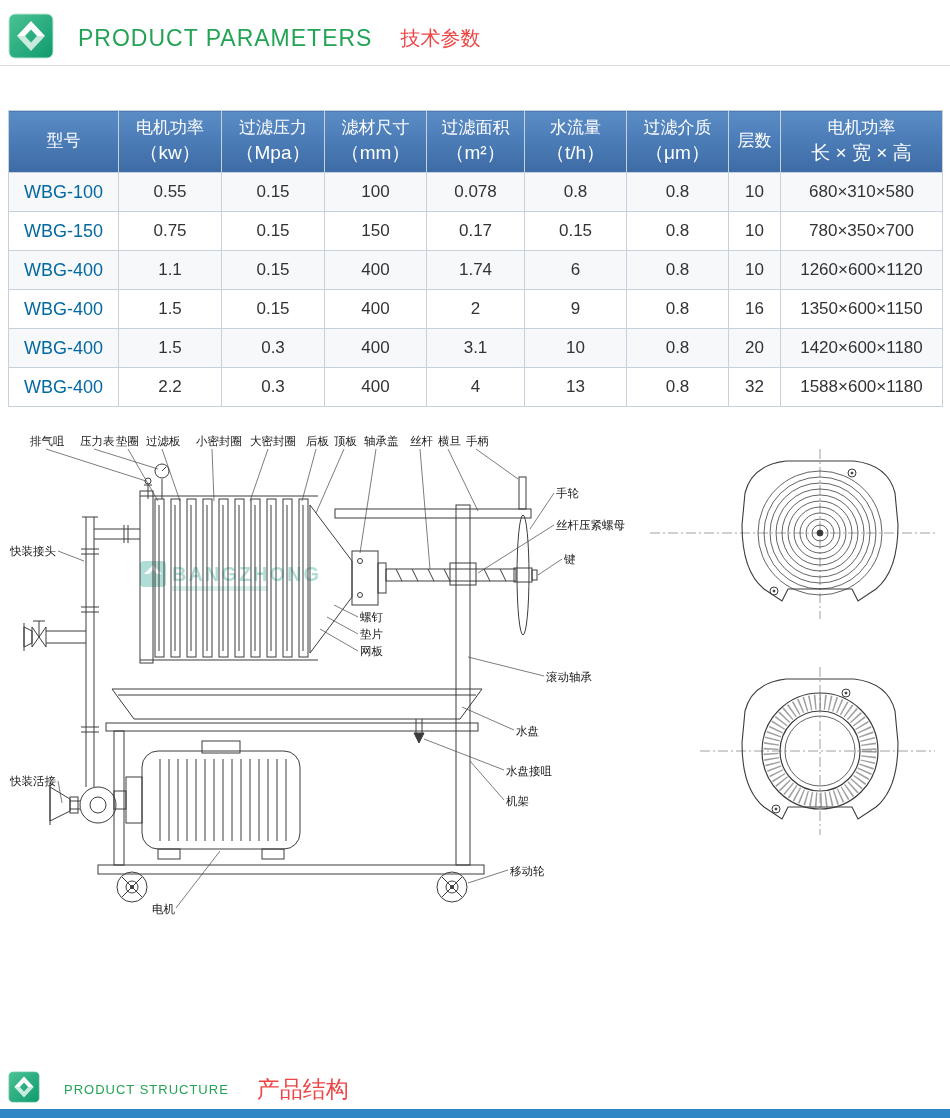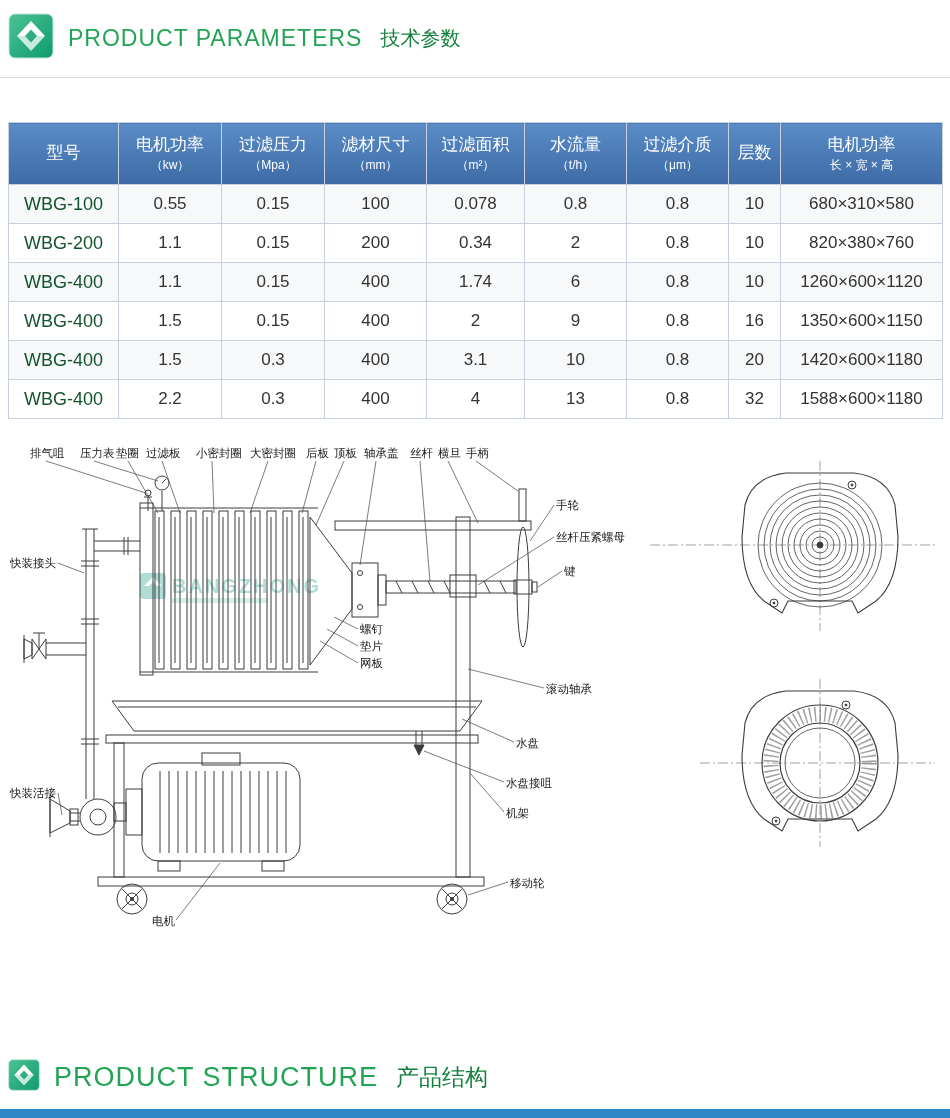--- a/index.html
+++ b/index.html
@@ -11,42 +11,42 @@
     --watermark-teal:#45b3a0;
     --grid:#c6d1dd;
   }
   *{box-sizing:border-box}
   html,body{margin:0;padding:0}
   body{
     width:950px;height:1118px;position:relative;overflow:hidden;background:#fff;
     font-family:"Liberation Sans","DejaVu Sans",sans-serif;color:#333;
   }
   
-  .sec-header{display:flex;align-items:center;gap:14px;padding:13px 10px 14px 8px}
+  .sec-header{display:flex;align-items:center;gap:24px;padding:13px 10px 2px 8px}
   .sec-header.top{border-bottom:1px solid #dcdcdc}
   .logo-box{flex:0 0 auto}
   .title-en{color:var(--accent-green);font-size:23px;letter-spacing:1px;font-weight:500}
-  .title-zh{color:#15803d;font-size:20px;margin-left:4px}
-  .sec-header.bottom .title-en{font-size:27px}
+  .title-zh{color:#ef4444;font-size:20px;margin-left:4px}
+  .sec-header.bottom .title-en{font-size:13px}
   .sec-header.bottom .title-zh{font-size:23px}
   
   .tbl-wrap{margin:44px 8px 0 8px}
   table.spec{border-collapse:collapse;width:934px;table-layout:fixed}
   table.spec th{
     background:linear-gradient(to bottom,var(--tbl-blue-top),var(--tbl-blue-bot));
     color:#fff;font-weight:normal;font-size:17px;height:62px;
     border:1px solid var(--grid);padding:2px 1px;line-height:1.35;text-align:center;vertical-align:middle;
   }
-  table.spec th .h2{font-size:12px}
+  table.spec th .h2{font-size:19px}
   table.spec td{
     border:1px solid var(--grid);text-align:center;font-size:17px;color:#333;
     height:39px;padding:0 2px;background:#fff;
   }
   table.spec tbody tr:nth-child(odd) td{background:#f6f8fa}
-  table.spec td.model-cell{font-size:18px;color:#14532d}
+  table.spec td.model-cell{font-size:18px;color:#0369a1}
   
   .diagram{position:relative;margin-top:14px;width:950px;height:565px}
   
   .bottom-section{position:absolute;left:0;right:0;bottom:9px;background:#fff}
   .bottom-bar{position:absolute;left:0;right:0;bottom:0;height:9px;background:var(--bottom-bar)}
   svg text{font-family:"Liberation Sans","DejaVu Sans",sans-serif}
 </style>
 </head>
 <body>
 
@@ -125,29 +125,29 @@
           <td>0.55</td>
           <td>0.15</td>
           <td>100</td>
           <td>0.078</td>
           <td>0.8</td>
           <td>0.8</td>
           <td>10</td>
           <td>680×310×580</td>
         </tr>
         <tr>
-          <td class="model-cell">WBG-200</td>
-          <td>1.1</td>
+          <td class="model-cell">WBG-150</td>
+          <td>0.75</td>
           <td>0.15</td>
-          <td>200</td>
-          <td>0.34</td>
-          <td>2</td>
+          <td>150</td>
+          <td>0.17</td>
+          <td>0.15</td>
           <td>0.8</td>
           <td>10</td>
-          <td>820×380×760</td>
+          <td>780×350×700</td>
         </tr>
         <tr>
           <td class="model-cell">WBG-400</td>
           <td>1.1</td>
           <td>0.15</td>
           <td>400</td>
           <td>1.74</td>
           <td>6</td>
           <td>0.8</td>
           <td>10</td>

